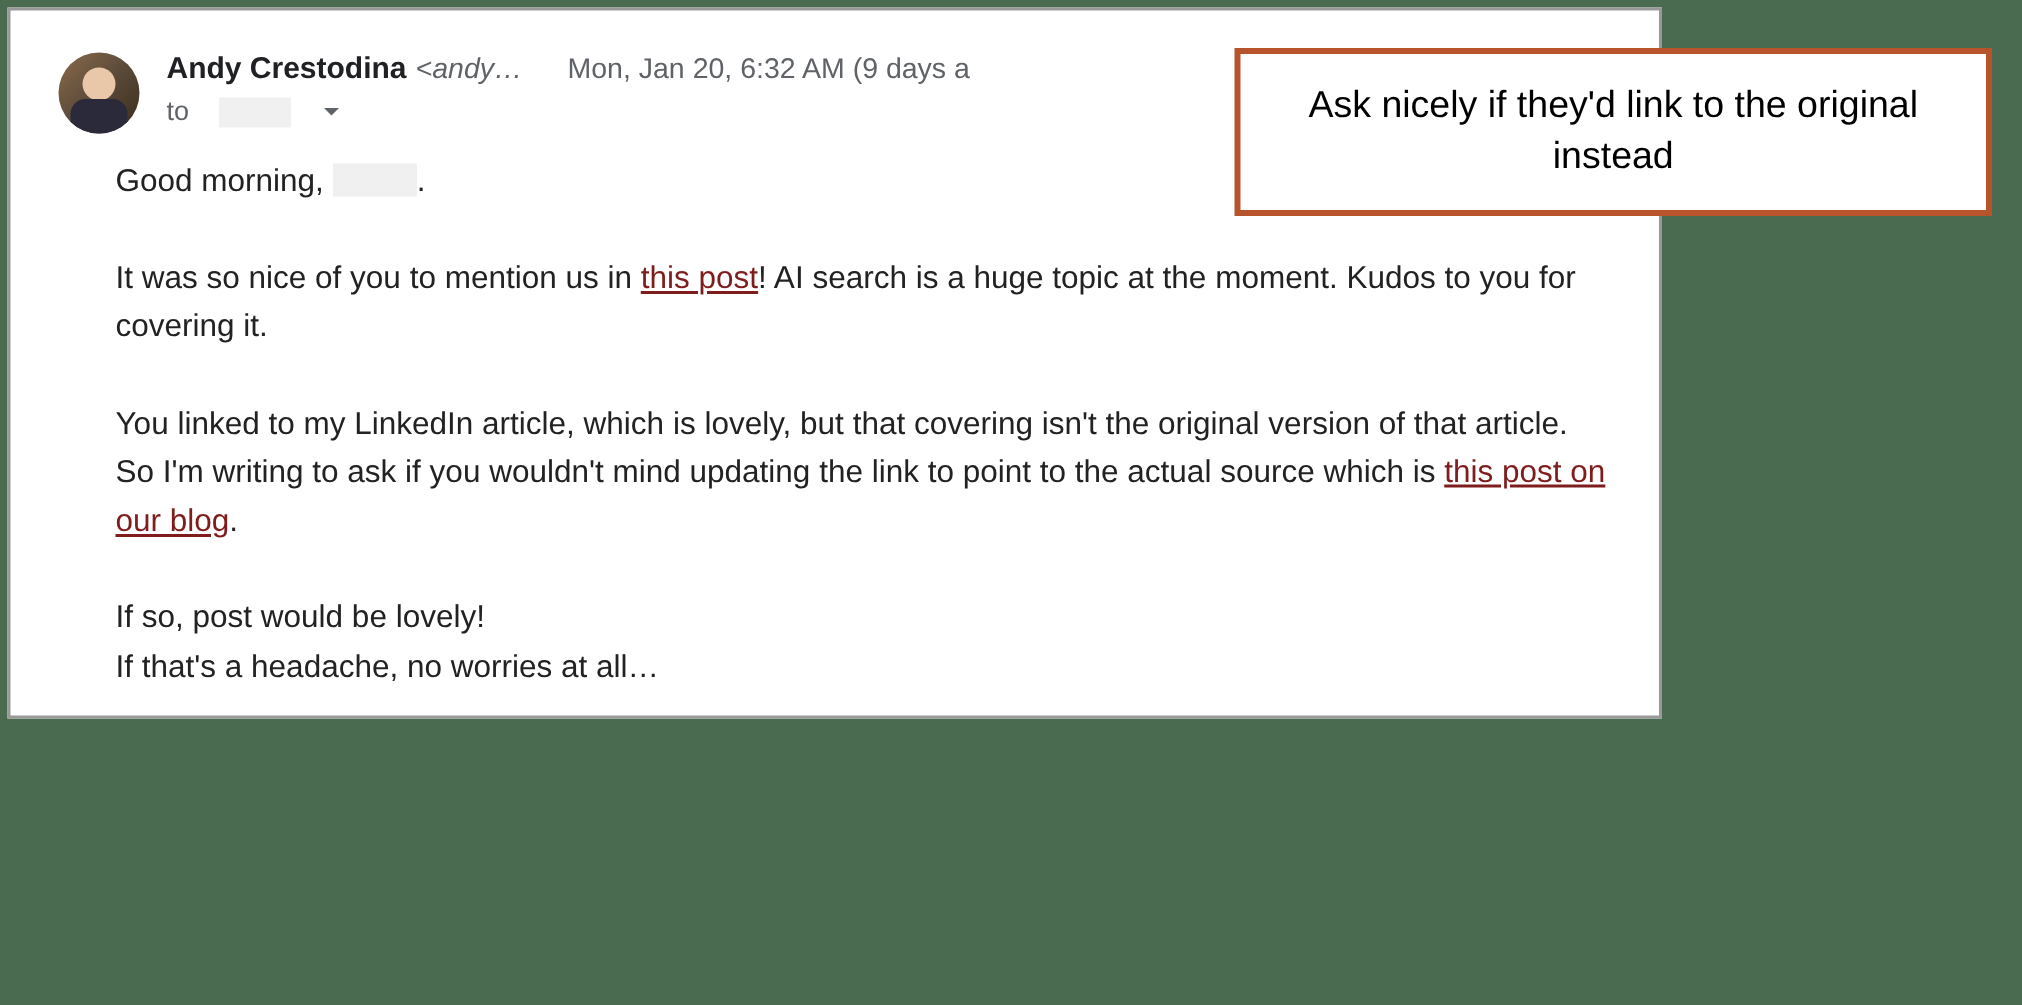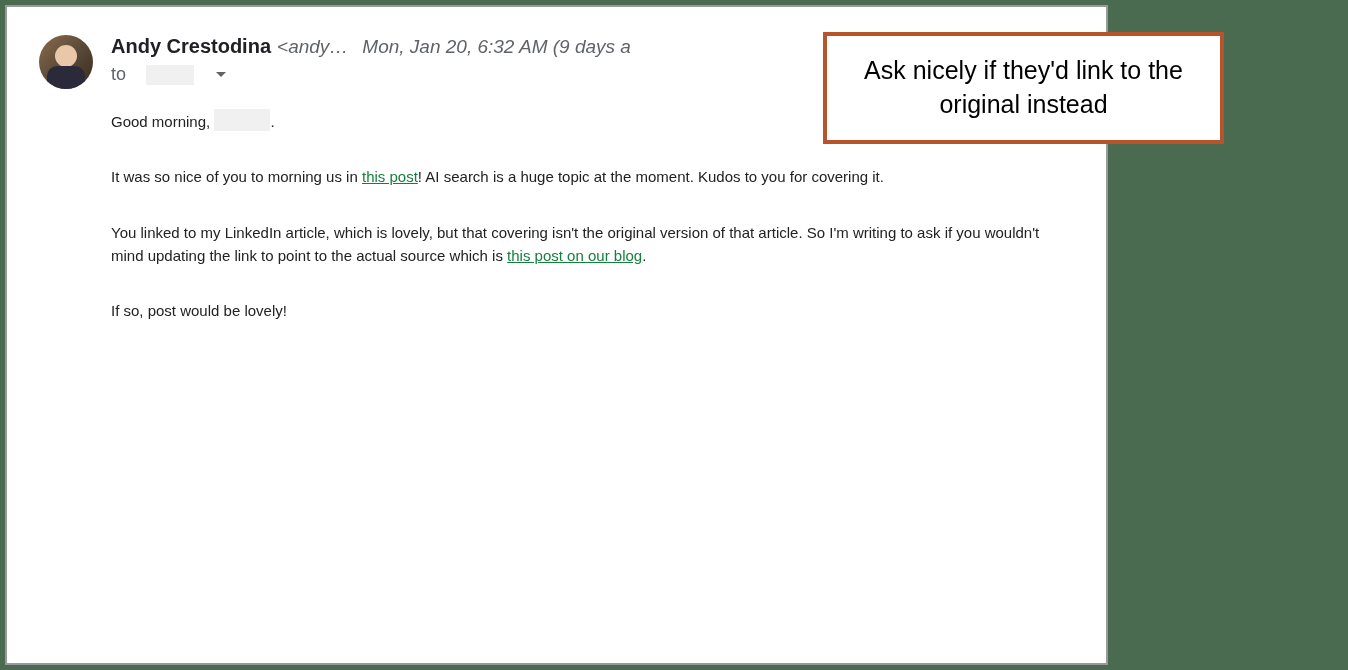--- a/index.html
+++ b/index.html
@@ -12,21 +12,21 @@
       background: #4a6b4f;
       width: 1348px;
       height: 670px;
       position: relative;
     }
     .email-container {
       position: absolute;
       top: 5px;
       left: 5px;
       width: 1103px;
-      height: 660px;
+      height: 474px;
       background: #ffffff;
       border: 2px solid #999;
       padding: 28px 32px 20px 32px;
       overflow: hidden;
     }
     .email-header {
       display: flex;
       align-items: flex-start;
       margin-bottom: 16px;
     }
@@ -73,23 +73,22 @@
     .sender-name {
       font-weight: bold;
       color: #202124;
       font-size: 20px;
     }
     .sender-email {
       color: #5f6368;
       font-style: italic;
     }
     .timestamp {
-      margin-left: 8px;
+      margin-left: 24px;
       color: #5f6368;
-      font-style: italic;
     }
     .header-line2 {
       margin-top: 6px;
       font-size: 18px;
       color: #5f6368;
       display: flex;
       align-items: center;
       gap: 20px;
     }
     .redacted {
@@ -111,40 +110,40 @@
     .chevron-down {
       display: inline-block;
       width: 0;
       height: 0;
       border-left: 5px solid transparent;
       border-right: 5px solid transparent;
       border-top: 5px solid #5f6368;
       margin-left: 2px;
     }
     .email-body {
-      margin-left: 72px;
-      font-size: 15px;
+      margin-left: 38px;
+      font-size: 21px;
       color: #222;
       line-height: 1.55;
     }
     .email-body p {
       margin-bottom: 32px;
     }
     .email-body p.tight {
       margin-bottom: 0;
     }
     .email-body a {
-      color: #15803d;
+      color: #7f1d1d;
       text-decoration: underline;
     }
     .callout-box {
       position: absolute;
       top: 32px;
       left: 823px;
-      width: 401px;
+      width: 505px;
       background: #ffffff;
       border: 4px solid #b8542c;
       padding: 18px 24px;
       text-align: center;
       font-size: 25px;
       color: #000;
       line-height: 1.35;
     }
   </style>
 </head>
@@ -165,24 +164,25 @@
         <span class="chevron-down"></span>
       </div>
     </div>
   </div>
 
   <div class="email-body">
     <p>
       <span>Good morning, </span><span class="redacted-small"></span><span>.</span>
     </p>
     <p>
-      <span>It was so nice of you to morning us in </span><a href="#">this post</a><span>! AI search is a huge topic at the moment. Kudos to you for covering it.</span>
+      <span>It was so nice of you to mention us in </span><a href="#">this post</a><span>! AI search is a huge topic at the moment. Kudos to you for covering it.</span>
     </p>
     <p>
       <span>You linked to my LinkedIn article, which is lovely, but that covering isn't the original version of that article. So I'm writing to ask if you wouldn't mind updating the link to point to the actual source which is </span><a href="#">this post on our blog</a><span>.</span>
     </p>
     <p class="tight">If so, post would be lovely!</p>
+    <p>If that's a headache, no worries at all…</p>
   </div>
 </div>
 
 <div class="callout-box">
   <span>Ask nicely if they'd link to the original instead</span>
 </div>
 
 </body></html>

